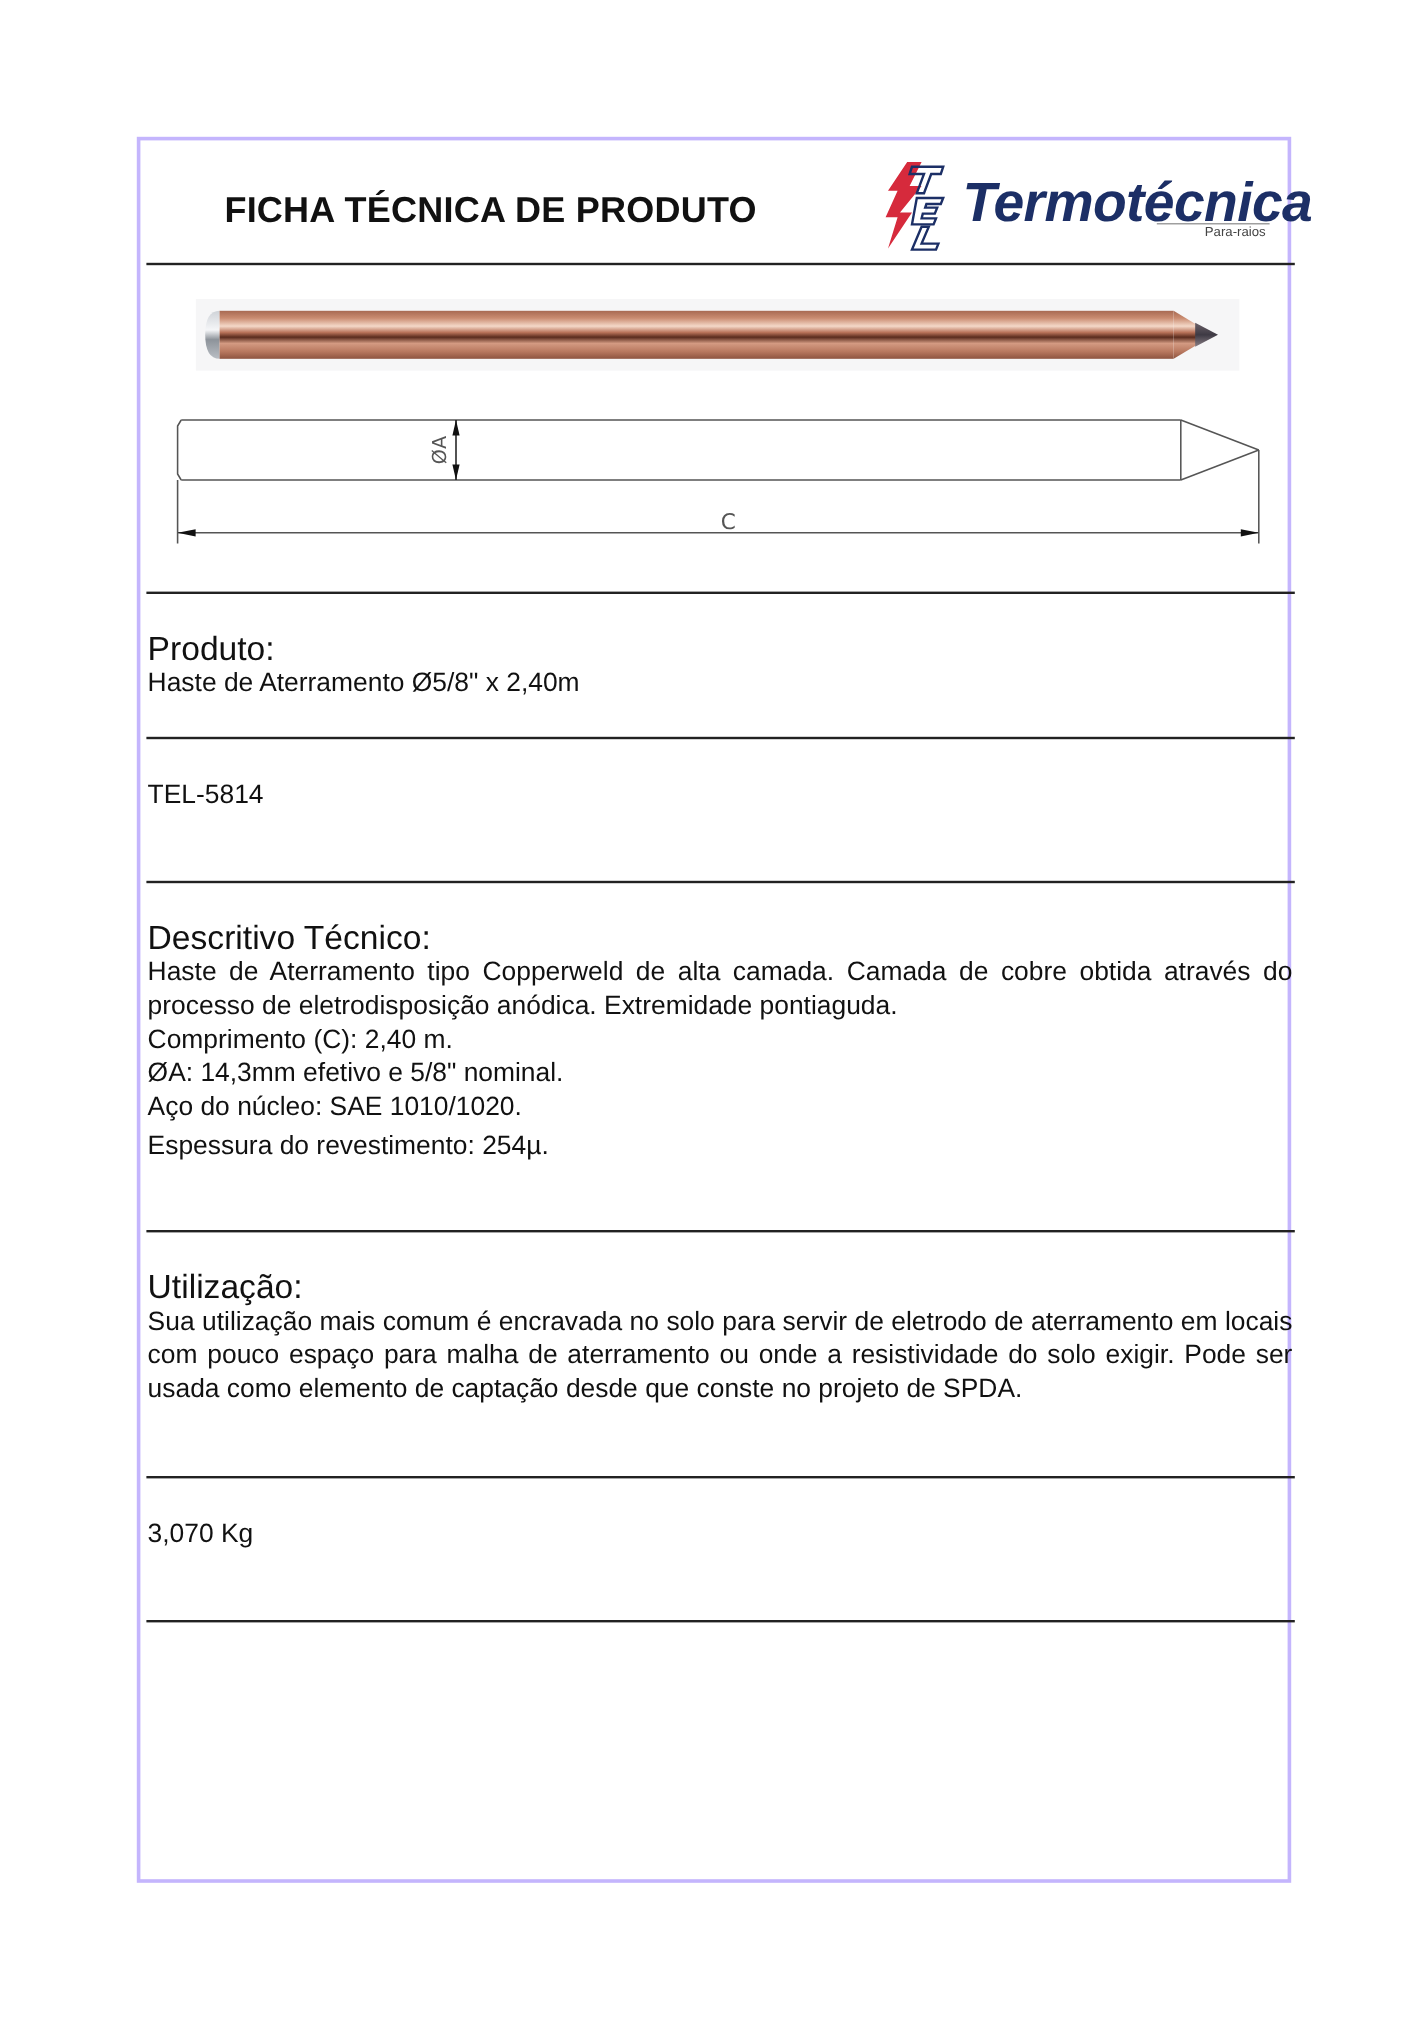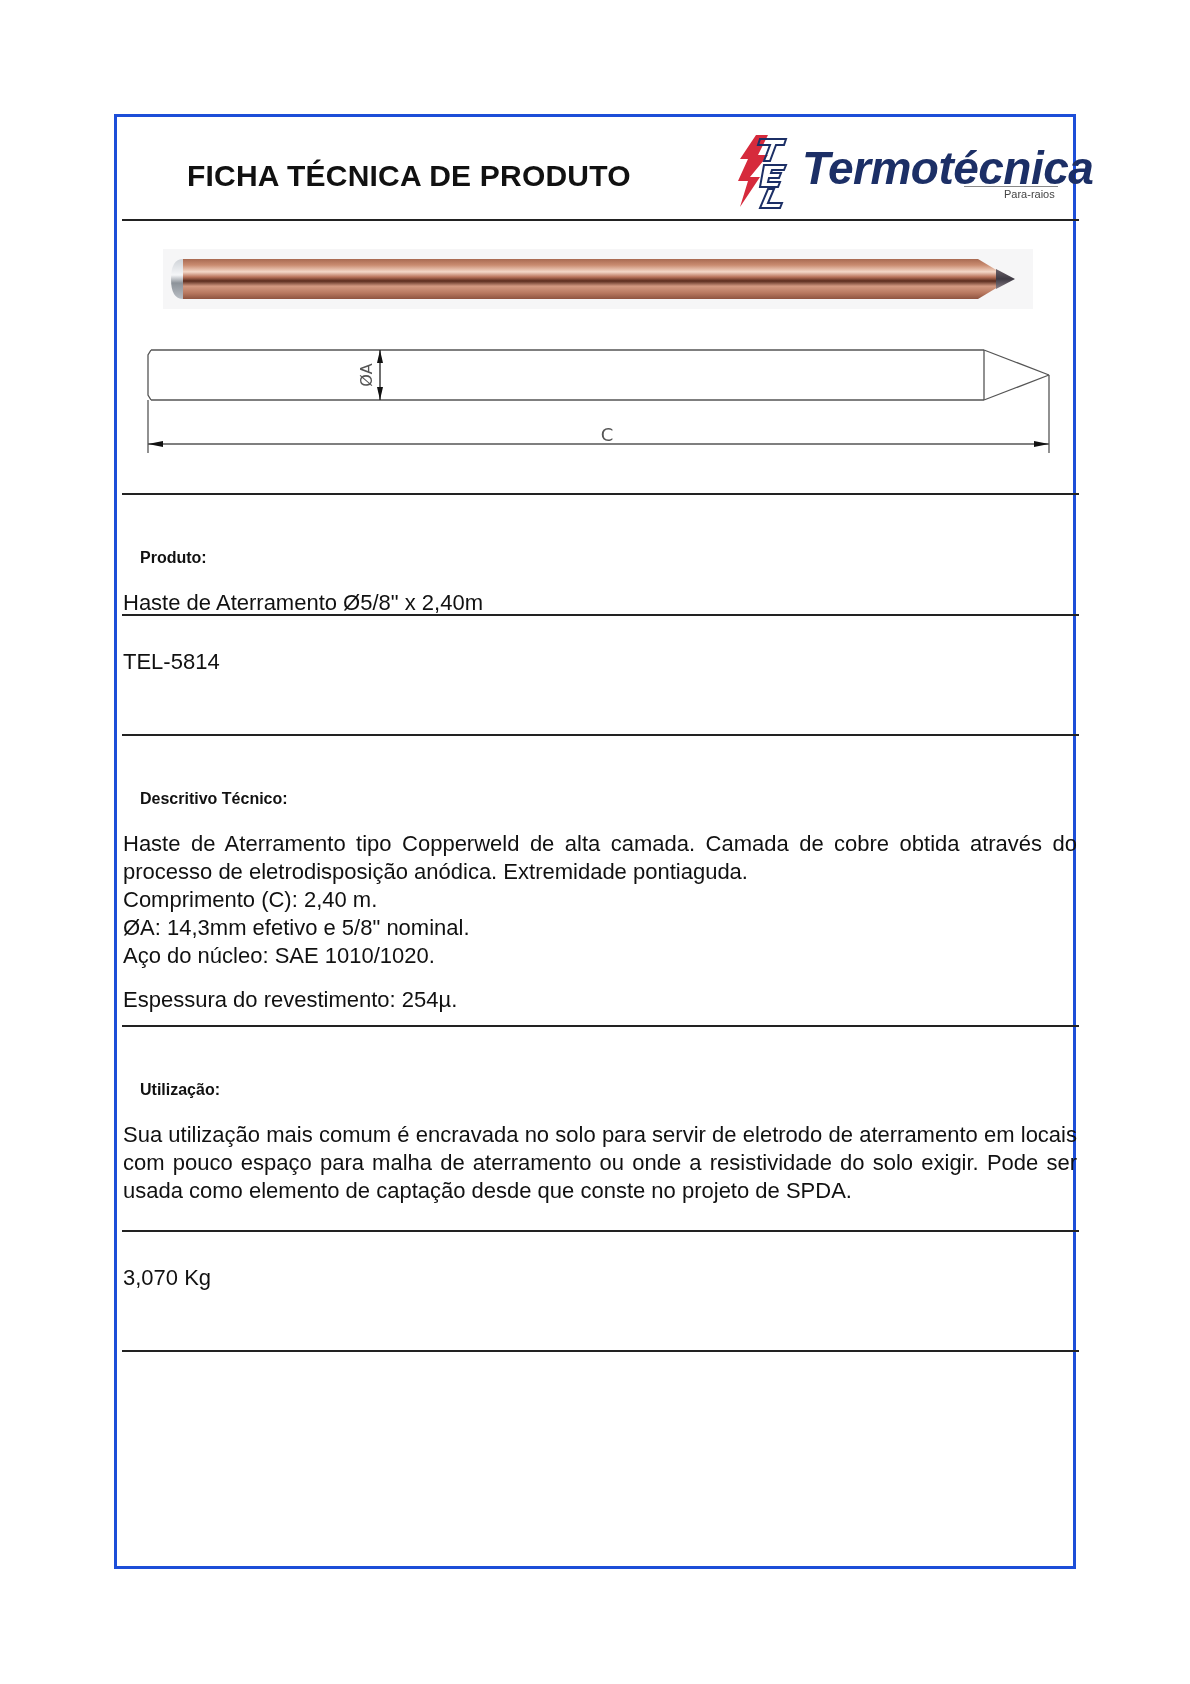--- a/index.html
+++ b/index.html
@@ -1,28 +1,28 @@
 <!DOCTYPE html>
 <html><head>
 <meta charset="utf-8">
 <style>
   html, body { margin:0; padding:0; background:#ffffff; }
   body { width:1190px; height:1684px; position:relative; font-family:"Liberation Sans", sans-serif; color:#111; }
-  .sheet { position:absolute; left:114px; top:114px; width:956px; height:1449px; border:3px solid #1d4ed8; box-sizing:content-box; }
+  .sheet { position:absolute; left:114px; top:114px; width:956px; height:1449px; border:3px solid #c4b5fd; box-sizing:content-box; }
   .abs { position:absolute; }
   .divider { position:absolute; left:5px; width:957px; height:0; border-top:2.5px solid #222; }
   .title { left:70px; top:42px; font-size:30px; font-weight:bold; letter-spacing:0.2px; white-space:nowrap; }
   .logo { left:617px; top:14px; width:340px; height:80px; }
   .logo-text { position:absolute; left:68px; top:10px; font-size:46px; font-weight:bold; font-style:italic; color:#1c2f66; letter-spacing:-0.5px; white-space:nowrap; }
   .logo-sub-line { position:absolute; left:230px; top:55px; width:94px; border-top:1px solid #888; }
   .logo-sub { position:absolute; left:270px; top:57px; font-size:11px; color:#444; white-space:nowrap; }
   .photo { left:46px; top:132px; width:870px; height:60px; }
   .drawing { left:22px; top:226px; width:920px; height:115px; }
   .section { position:absolute; left:6px; width:954px; font-size:22px; line-height:28px; }
-  .section h3 { margin:17px; font-size:16px; font-weight:bold; line-height:28px; }
+  .section h3 { margin:0; font-size:28px; font-weight:normal; line-height:28px; }
   .section p { margin:0; }
   .justify-last { text-align:justify; text-align-last:left; }
 </style>
 </head>
 <body>
 
 <div class="sheet">
 
   <div class="abs title">FICHA TÉCNICA DE PRODUTO</div>
 
@@ -116,21 +116,21 @@
   </div>
 
   <div class="divider" style="top:617px;"></div>
 
   <div class="section" style="top:651px;">
     <h3>Descritivo Técnico:</h3>
     <p class="justify-last">Haste de Aterramento tipo Copperweld de alta camada. Camada de cobre obtida através do processo de eletrodisposição anódica. Extremidade pontiaguda.</p>
     <p>Comprimento (C): 2,40 m.</p>
     <p>ØA: 14,3mm efetivo e 5/8" nominal.</p>
     <p>Aço do núcleo: SAE 1010/1020.</p>
-    <p style="margin-top:16px;">Espessura do revestimento: 254µ.</p>
+    <p style="margin-top:5px;">Espessura do revestimento: 254µ.</p>
   </div>
 
   <div class="divider" style="top:908px;"></div>
 
   <div class="section" style="top:942px;">
     <h3>Utilização:</h3>
     <p class="justify-last">Sua utilização mais comum é encravada no solo para servir de eletrodo de aterramento em locais com pouco espaço para malha de aterramento ou onde a resistividade do solo exigir. Pode ser usada como elemento de captação desde que conste no projeto de SPDA.</p>
   </div>
 
   <div class="divider" style="top:1113px;"></div>

